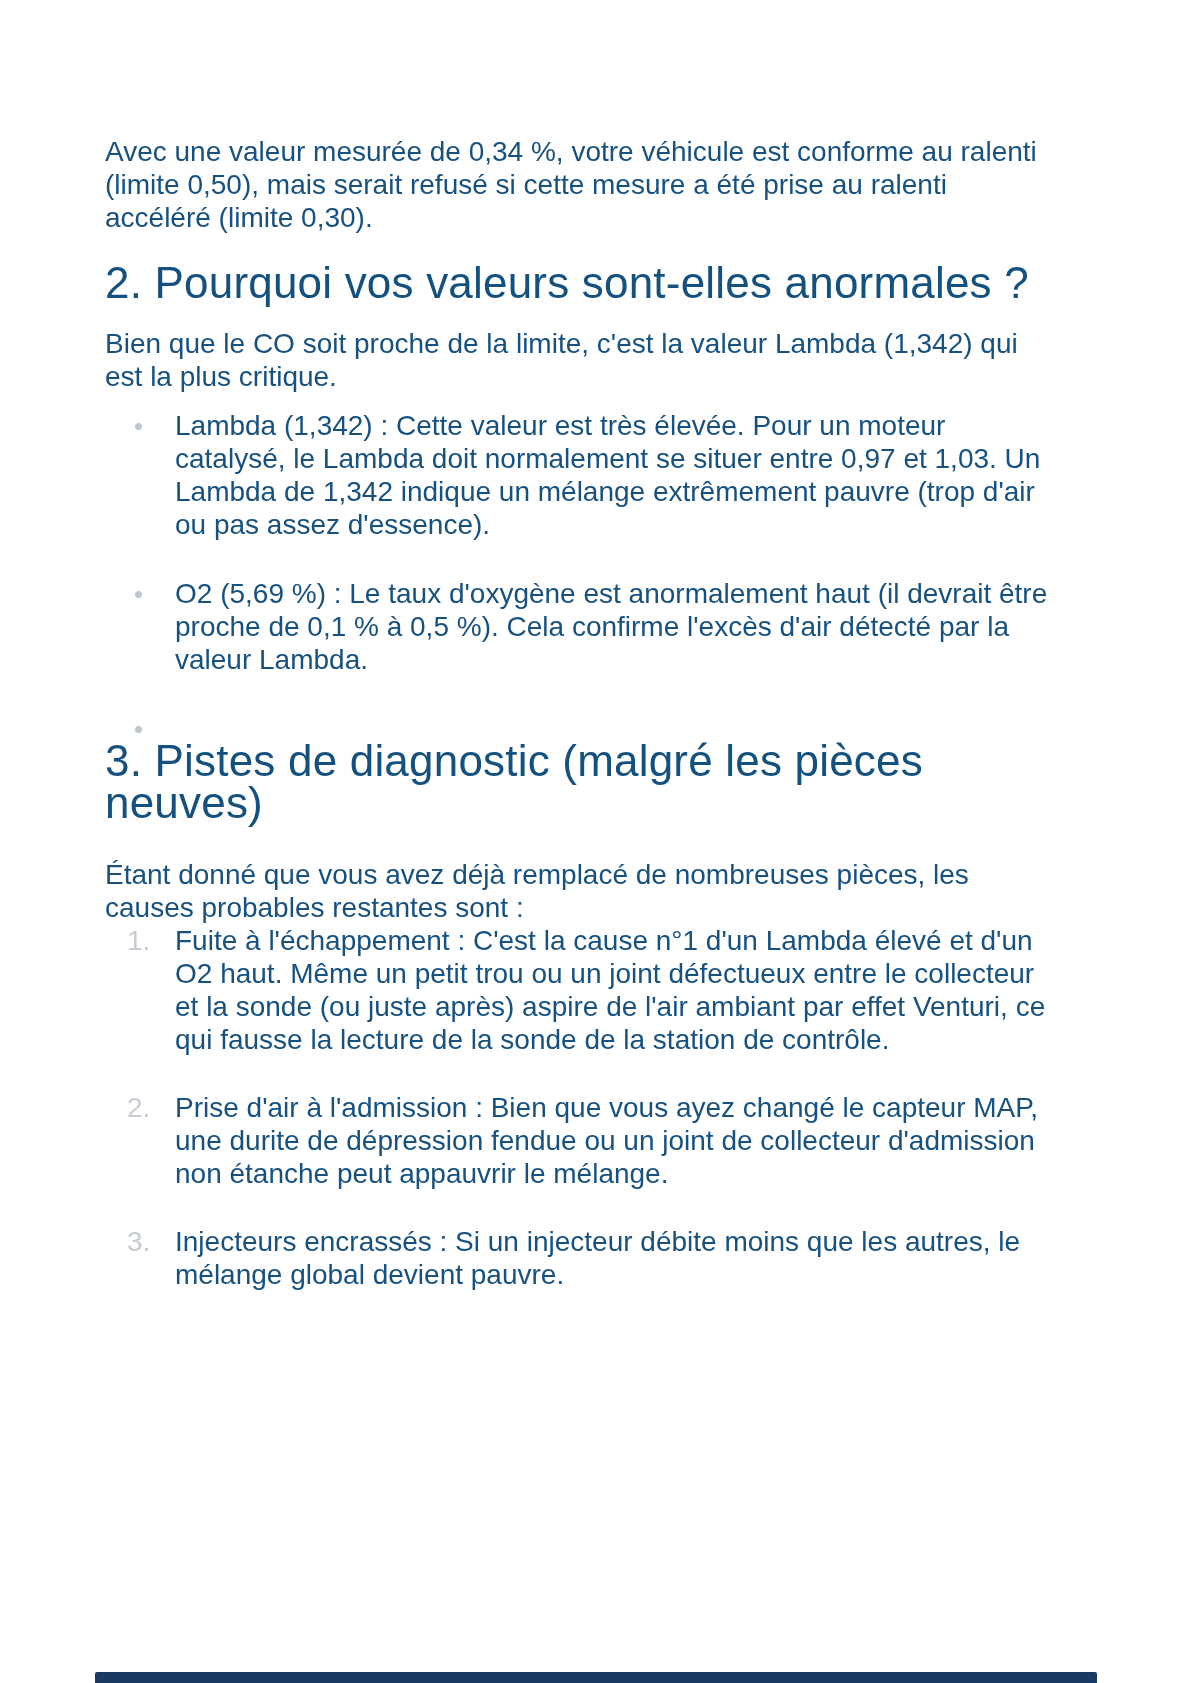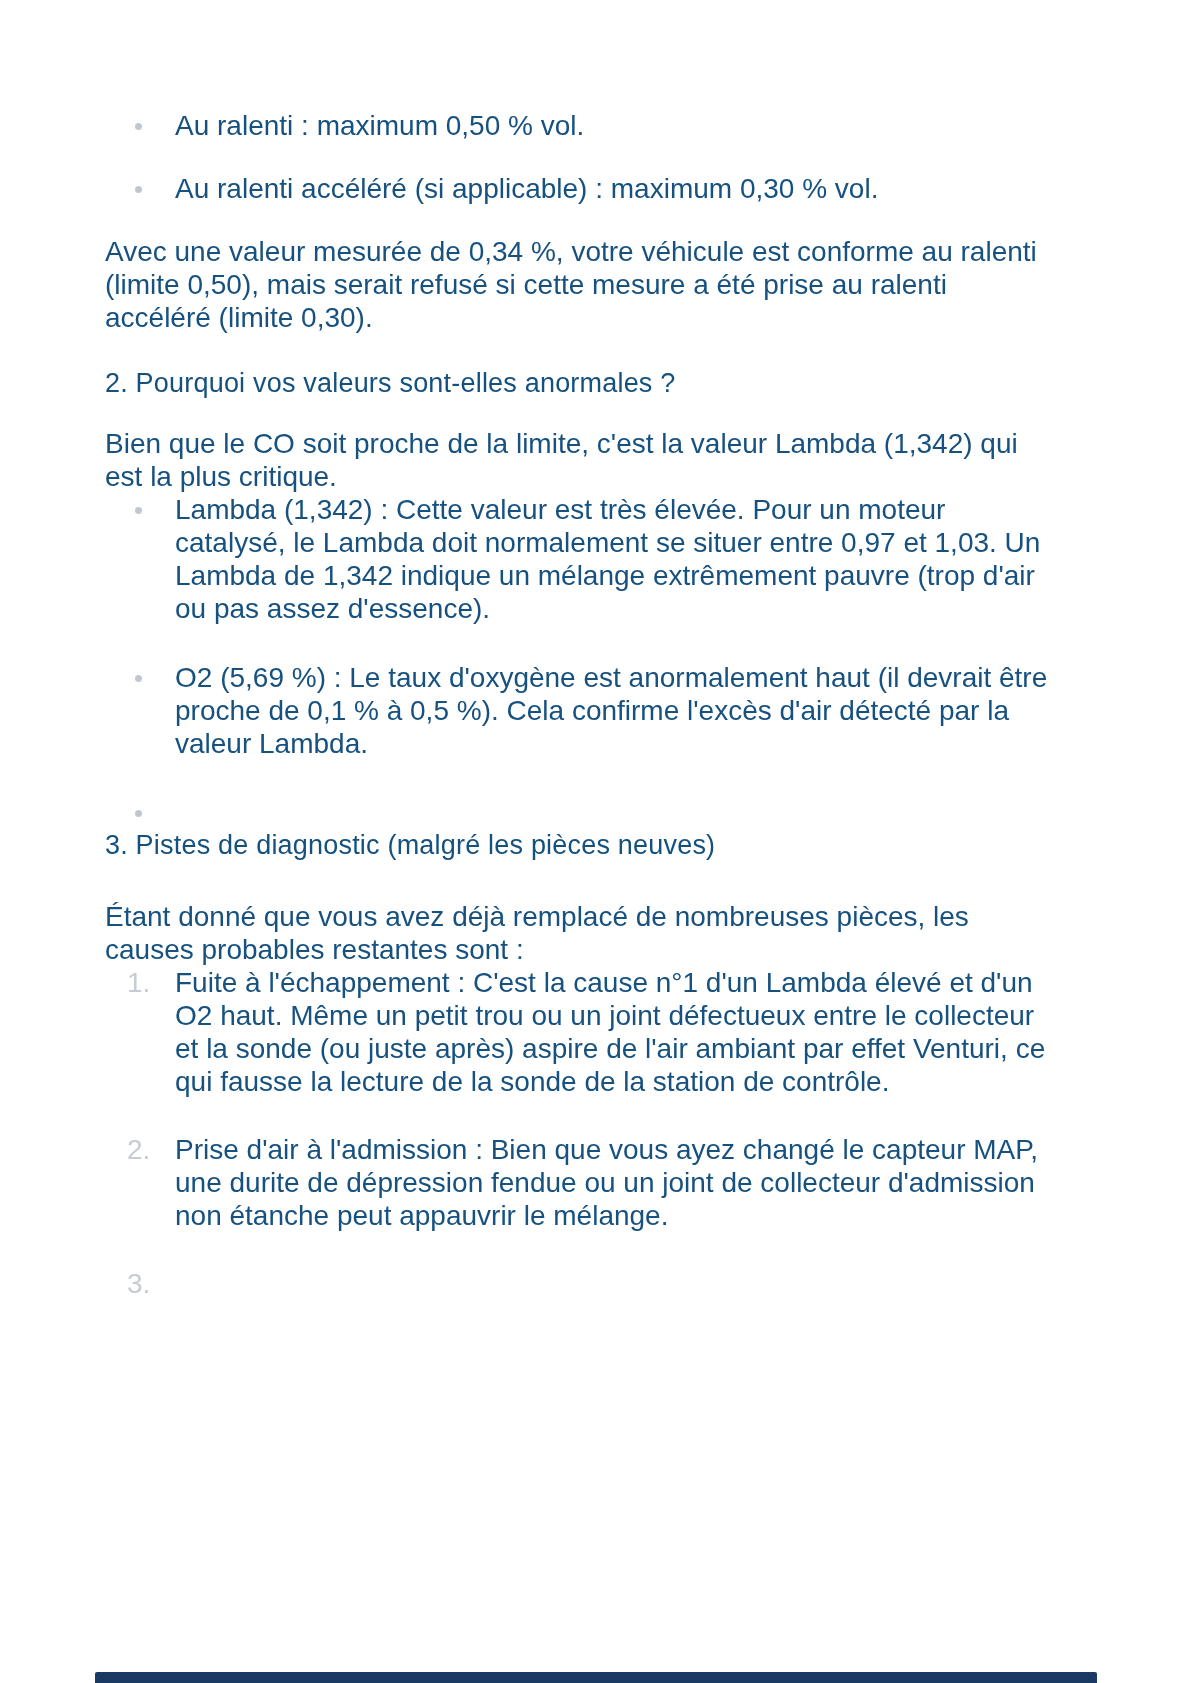--- a/index.html
+++ b/index.html
@@ -42,32 +42,32 @@
     background: #bfc7d1;
   }
   .btext { display: block; max-width: 880px; }
   p.para {
     margin: 0;
     max-width: 945px;
   }
   p.intro-para { margin-top: 26px; }
   h2.sec-heading {
     margin: 0;
-    font-size: 27px;
+    font-size: 44px;
     line-height: 42px;
     font-weight: 400;
     color: #14517e;
     letter-spacing: 0.2px;
   }
   h2.heading-2 { margin-top: 28px; }
   h2.heading-3 { margin-top: 64px; }
   p.lead { margin-top: 23px; }
   p.lead-3 { margin-top: 34px; }
   ul.sec2-list {
-    margin-top: 0;
+    margin-top: 16px;
   }
   ul.sec2-list li { margin-bottom: 36px; }
   ol.nlist {
     list-style: none;
     margin: 0;
     padding: 0;
   }
   ol.nlist li {
     position: relative;
     padding-left: 70px;
@@ -88,30 +88,20 @@
     height: 11px;
     background: #1a3a63;
     border-radius: 2px 2px 0 0;
   }
 </style>
 </head>
 <body>
 
 <div class="page">
 
-  <ul class="blist intro-list">
-    <li>
-      <span class="bullet-dot"></span>
-      <span class="btext">Au ralenti : maximum 0,50 % vol.</span>
-    </li>
-    <li>
-      <span class="bullet-dot"></span>
-      <span class="btext">Au ralenti accéléré (si applicable) : maximum 0,30 % vol.</span>
-    </li>
-  </ul>
 
   <p class="para intro-para">Avec une valeur mesurée de 0,34 %, votre véhicule est conforme au ralenti (limite 0,50), mais serait refusé si cette mesure a été prise au ralenti accéléré (limite 0,30).</p>
 
   <h2 class="sec-heading heading-2">2. Pourquoi vos valeurs sont-elles anormales ?</h2>
 
   <p class="para lead">Bien que le CO soit proche de la limite, c'est la valeur Lambda (1,342) qui est la plus critique.</p>
 
   <ul class="blist sec2-list">
     <li>
       <span class="bullet-dot"></span>
@@ -134,18 +124,19 @@
     <li>
       <span class="num-marker">1.</span>
       <span class="ntext">Fuite à l'échappement : C'est la cause n°1 d'un Lambda élevé et d'un O2 haut. Même un petit trou ou un joint défectueux entre le collecteur et la sonde (ou juste après) aspire de l'air ambiant par effet Venturi, ce qui fausse la lecture de la sonde de la station de contrôle.</span>
     </li>
     <li>
       <span class="num-marker">2.</span>
       <span class="ntext">Prise d'air à l'admission : Bien que vous ayez changé le capteur MAP, une durite de dépression fendue ou un joint de collecteur d'admission non étanche peut appauvrir le mélange.</span>
     </li>
     <li>
       <span class="num-marker">3.</span>
+      <span class="ntext">Injecteurs encrassés : Si un injecteur débite moins que les autres, le mélange global devient pauvre.</span>
     </li>
   </ol>
 
   <div class="bottom-bar"></div>
 
 </div>
 
 </body></html>

